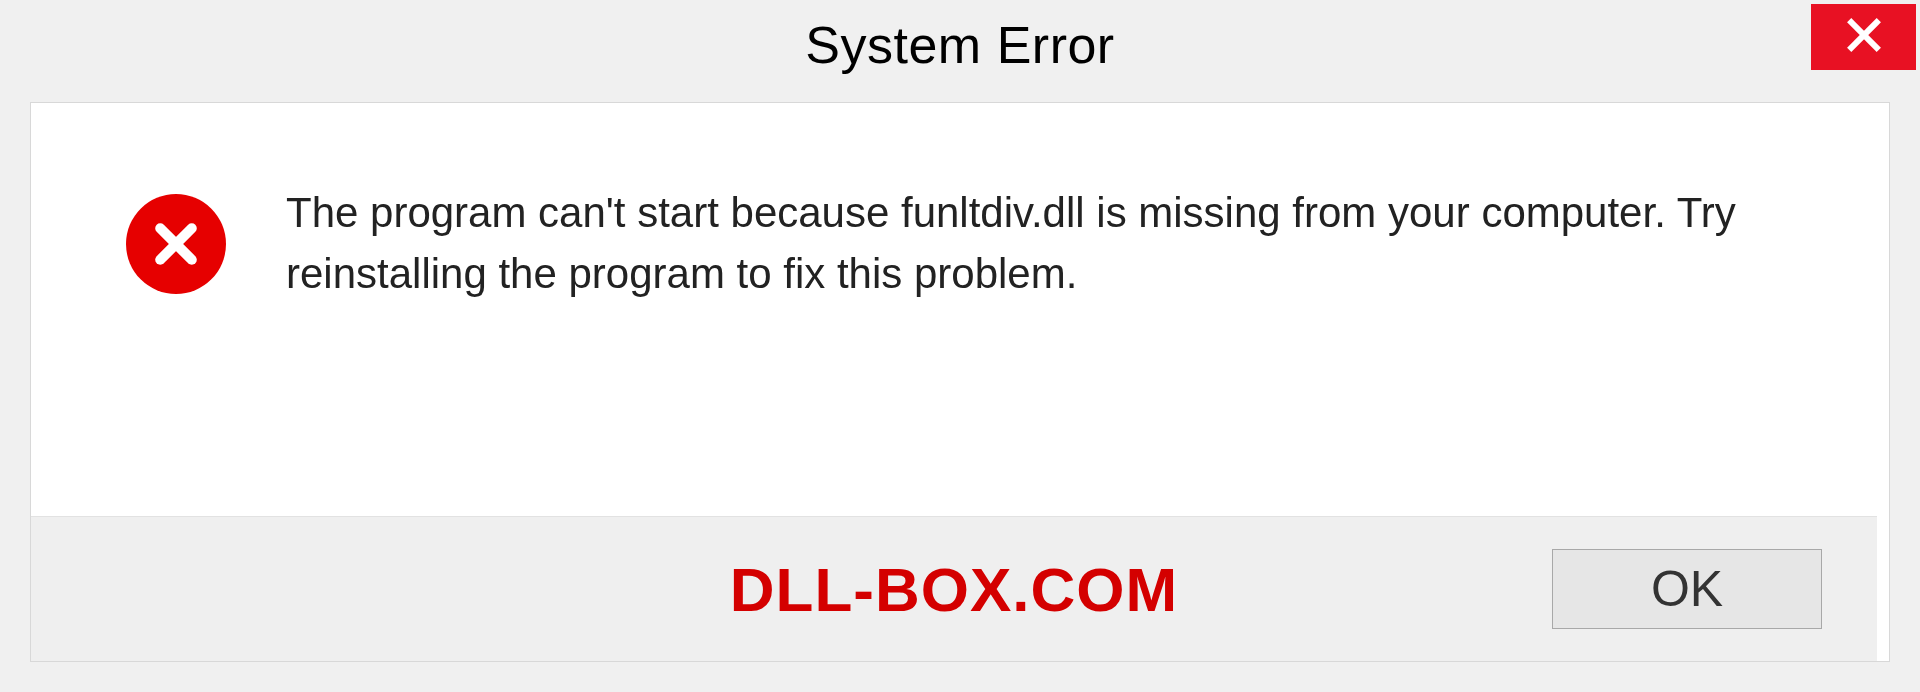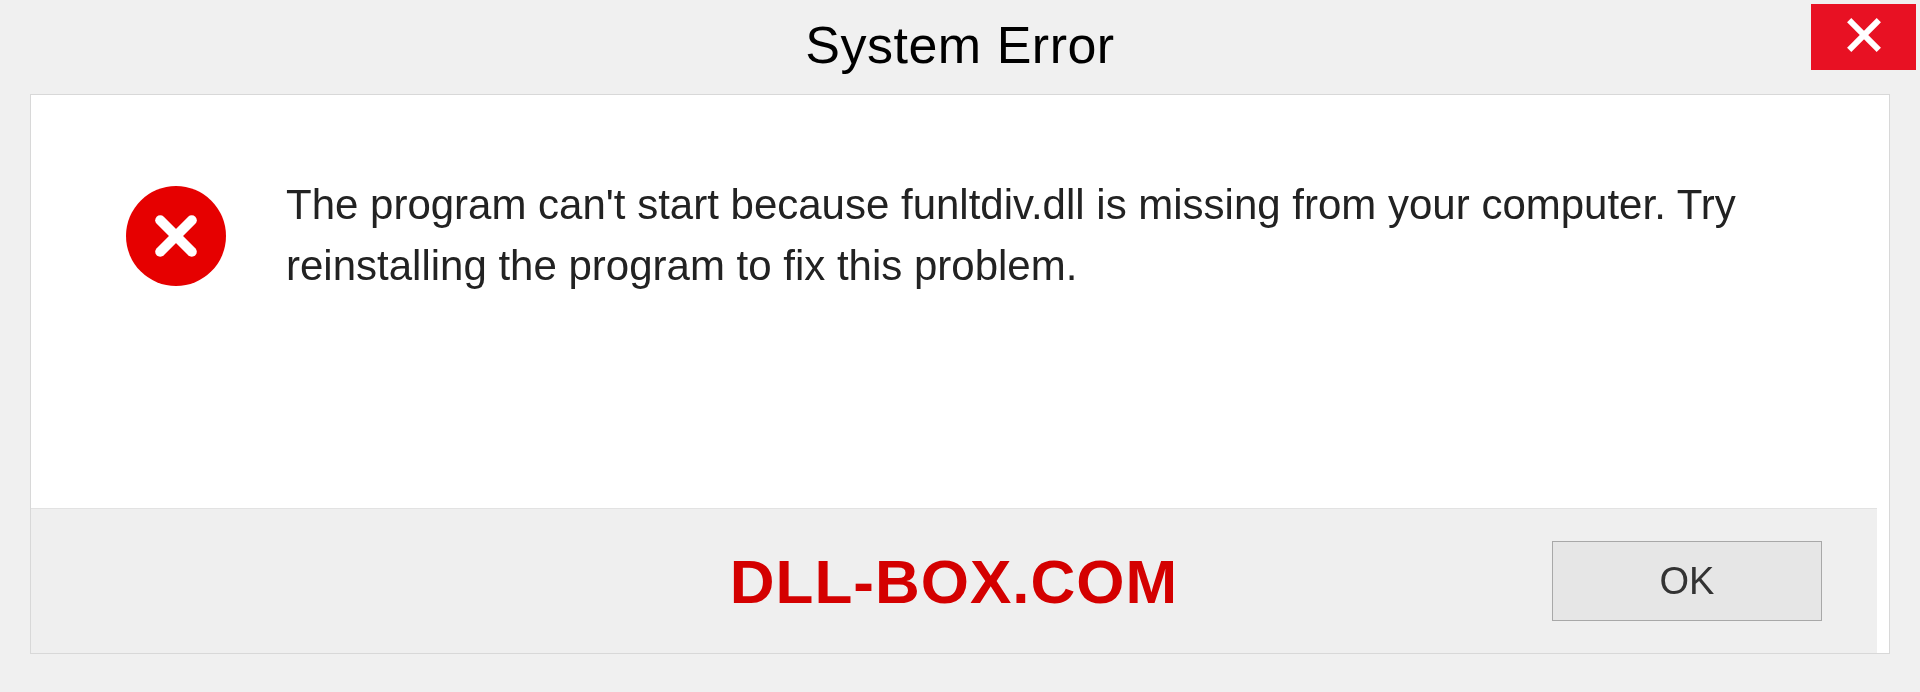--- a/index.html
+++ b/index.html
@@ -38,21 +38,21 @@
       display: flex;
       align-items: center;
       justify-content: center;
       cursor: pointer;
     }
     .close-button svg {
       width: 38px;
       height: 38px;
     }
     .content-panel {
-      margin: 4px 30px;
+      margin: 12px 30px;
       background: #ffffff;
       border: 1px solid #d8d8d8;
       height: 560px;
       position: relative;
     }
     .message-area {
       display: flex;
       align-items: center;
       padding: 80px 80px 0 95px;
     }
@@ -100,21 +100,21 @@
       font-weight: 800;
       color: #d40000;
       letter-spacing: 1px;
       font-family: Arial, sans-serif;
     }
     .ok-button {
       width: 270px;
       height: 80px;
       background: #e6e6e6;
       border: 1px solid #a8a8a8;
-      font-size: 38px;
+      font-size: 50px;
       color: #333;
       display: flex;
       align-items: center;
       justify-content: center;
       cursor: pointer;
       font-family: "Segoe UI", Arial, sans-serif;
     }
   </style>
 </head>
 <body>

